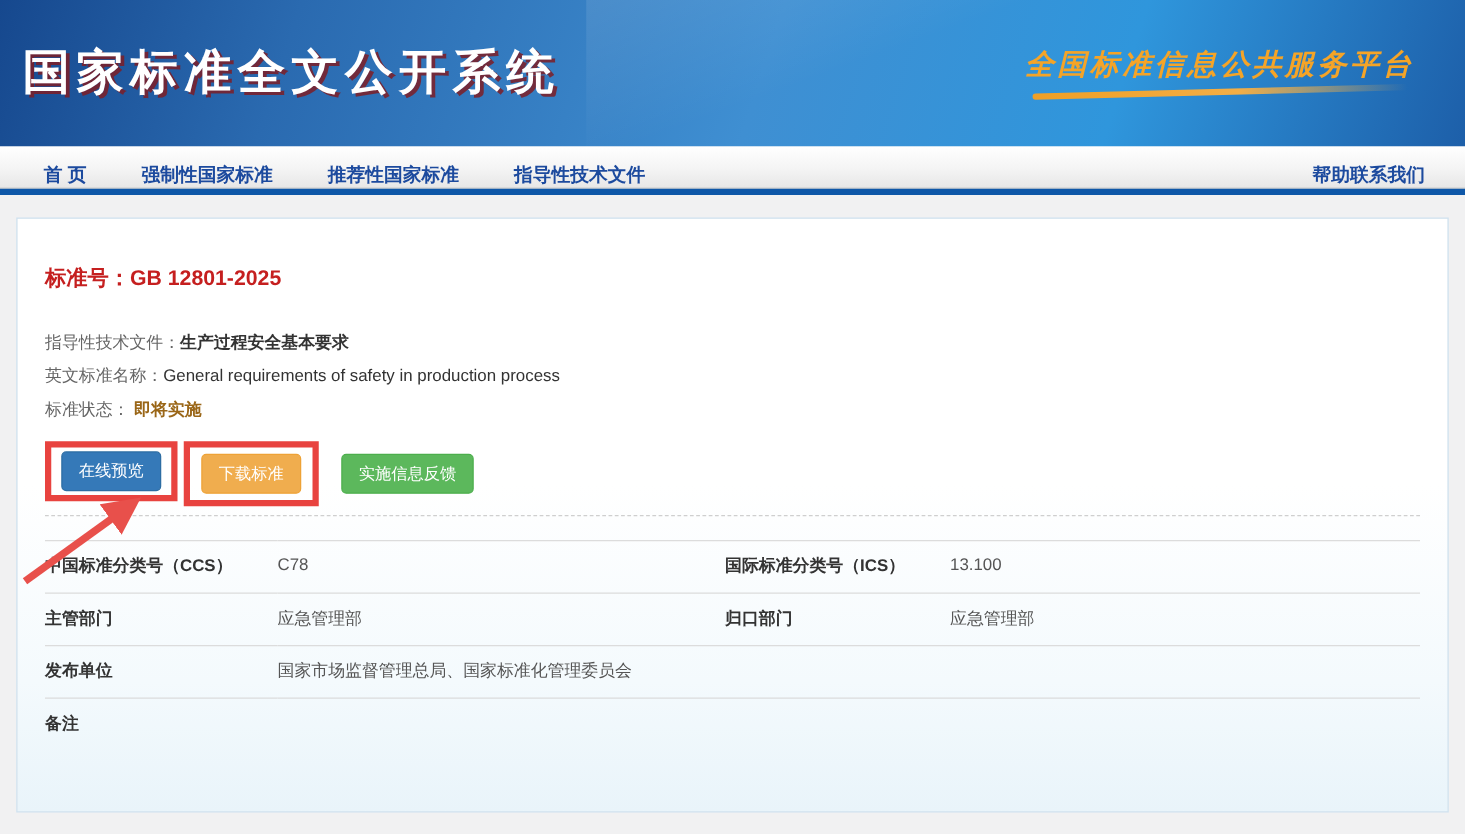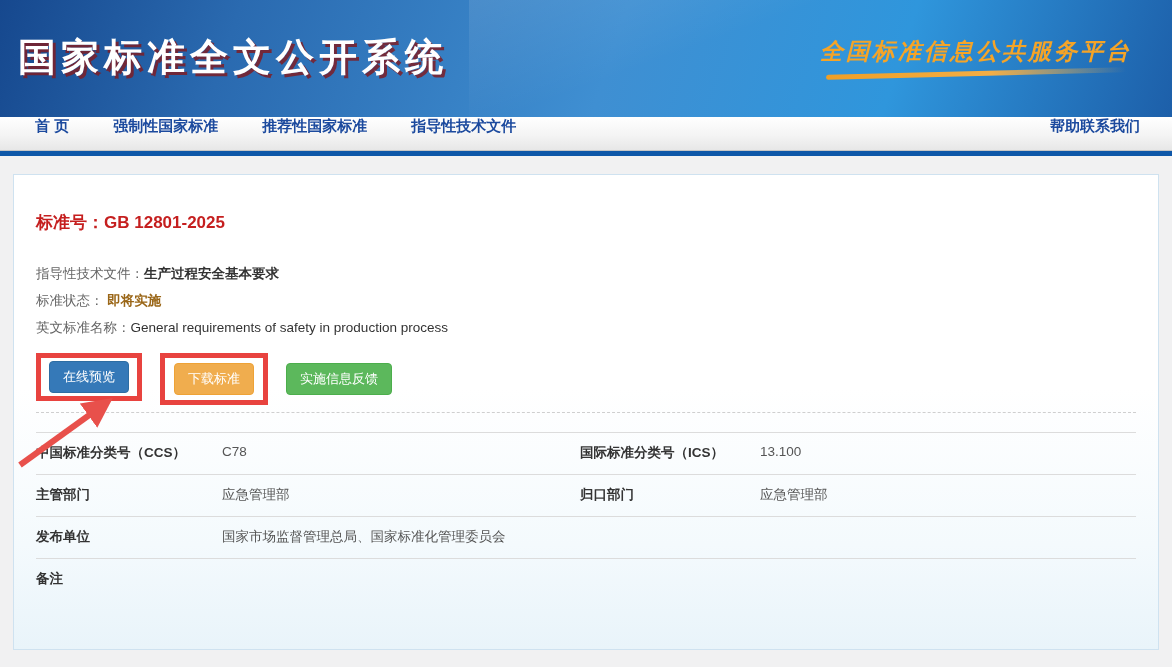--- a/index.html
+++ b/index.html
@@ -37,21 +37,21 @@
   }
   .logo-swoosh {
     height:5px; width:96%; margin:4px auto 0;
     border-radius:3px;
     background:linear-gradient(90deg,#ef9f25 0%,#f3ae46 55%,rgba(246,183,89,0) 100%);
     transform:rotate(-1.5deg);
   }
 
   
   .nav {
-    height:34px; display:flex; align-items:flex-start;
+    height:34px; display:flex; align-items:flex-end;
     background:linear-gradient(180deg,#ffffff 0%,#f4f4f4 55%,#e7e7e7 100%);
     border-bottom:1px solid #c6c6c6;
     font-size:15px; font-weight:bold; color:#1c4a9e;
   }
   .nav-left { display:flex; margin-left:35px; gap:44px; }
   .nav-right { display:flex; margin-left:auto; margin-right:32px; }
   .nav-item { cursor:pointer; white-space:nowrap; color:#1c4a9e; }
   .blue-bar { height:5px; background:#0e57a8; }
 
   
@@ -76,21 +76,21 @@
   .btn-row { margin-top:12px; display:flex; align-items:flex-start; }
   .btn {
     font-size:13px; color:#ffffff; padding:6px 13px;
     border-radius:4px; border:1px solid transparent; cursor:pointer;
     font-family:inherit; white-space:nowrap;
   }
   .btn-preview  { background:#3579b8; border-color:#2d6da3; }
   .btn-download { background:#f0ad4e; border-color:#eea236; }
   .btn-feedback { background:#5cb85c; border-color:#4cae4c; margin-left:18px; align-self:center; }
   .anno-box { border:5px solid #e8433f; }
-  .anno-box-1 { padding:3px 8px; margin-right:18px; }
+  .anno-box-1 { padding:3px 8px; margin-right:5px; }
   .anno-box-2 { padding:5px 9px; }
 
   .dashed-sep { margin-top:7px; border-top:1px dashed #cfcfcf; }
 
   
   .detail-table { width:100%; border-collapse:collapse; margin-top:19px; font-size:13.5px; }
   .detail-table tr { border-top:1px solid #dcdcdc; }
   .detail-table td { padding:11px 0 12px; vertical-align:top; }
   .detail-table tr.tall td { padding-bottom:32px; }
   td.c-label  { width:186px; font-weight:bold; color:#333; }
@@ -131,24 +131,24 @@
 
     <div class="std-no">
       <span>标准号：</span><span>GB 12801-2025</span>
     </div>
 
     <div class="meta">
       <div class="meta-row">
         <span class="meta-label">指导性技术文件：</span><span class="val-cn">生产过程安全基本要求</span>
       </div>
       <div class="meta-row">
-        <span class="meta-label">标准状态：</span> <span class="val-status">即将实施</span>
+        <span class="meta-label">英文标准名称：</span><span class="val-en">General requirements of safety in production process</span>
       </div>
       <div class="meta-row">
-        <span class="meta-label">英文标准名称：</span><span class="val-en">General requirements of safety in production process</span>
+        <span class="meta-label">标准状态：</span> <span class="val-status">即将实施</span>
       </div>
     </div>
 
     <div class="btn-row">
       <div class="anno-box anno-box-1">
         <button class="btn btn-preview">在线预览</button>
       </div>
       <div class="anno-box anno-box-2">
         <button class="btn btn-download">下载标准</button>
       </div>

